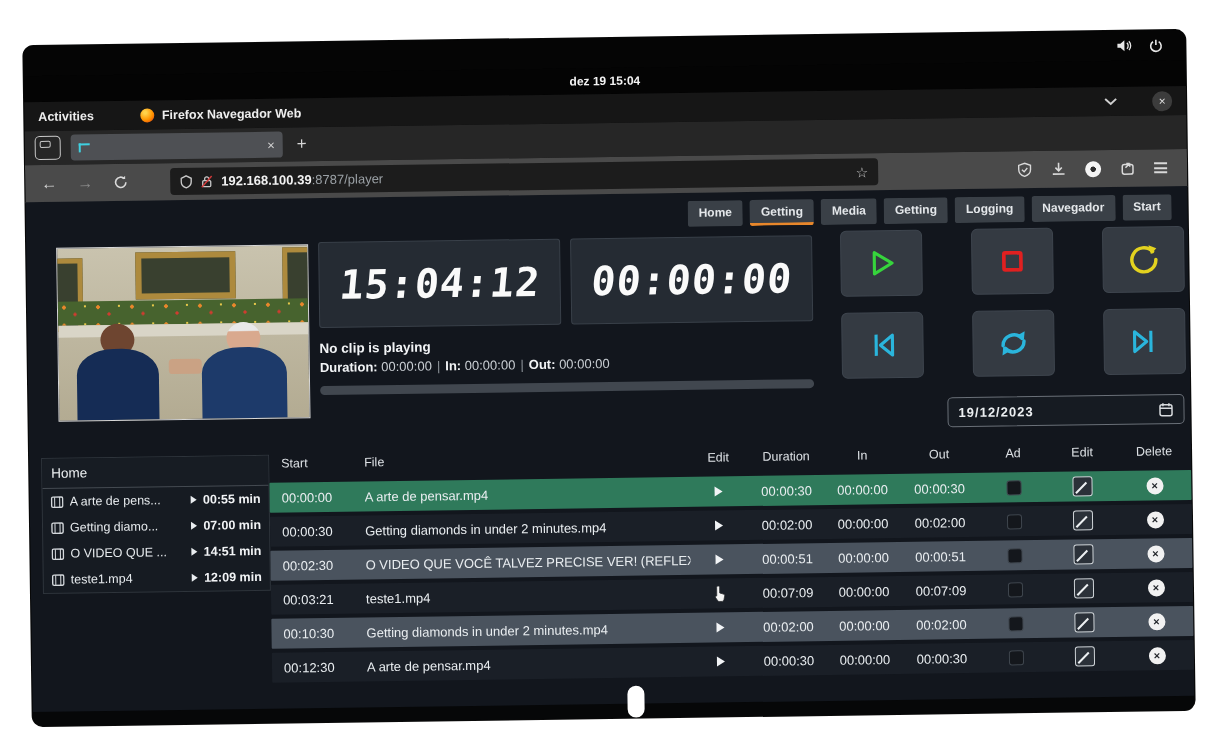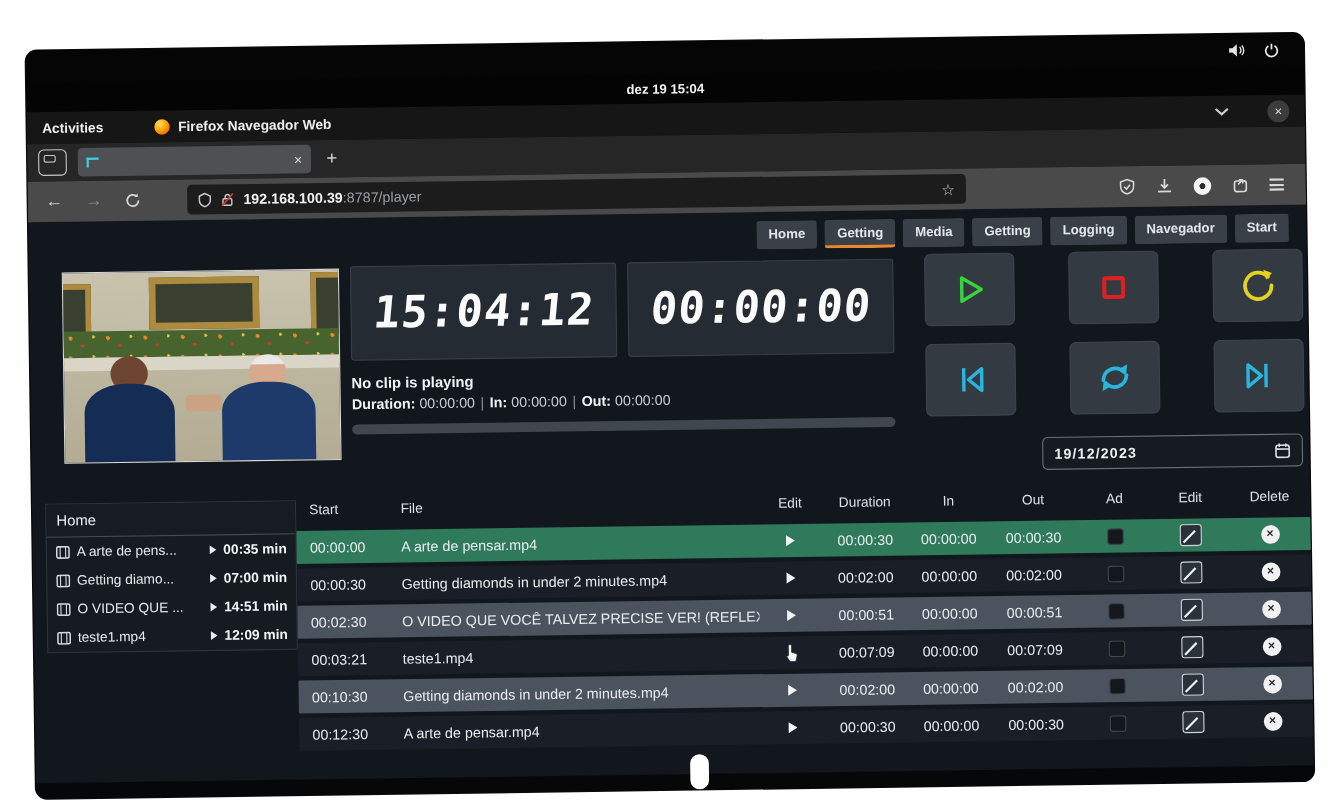--- a/index.html
+++ b/index.html
@@ -356,21 +356,21 @@
 
           <div class="sbitem">
             <span>
               <svg width="13" height="13" viewBox="0 0 14 14">
                   <rect x="1" y="1.5" width="12" height="11" rx="1.5" fill="none" stroke="#d5d9dd" stroke-width="1.5"></rect>
                   <path d="M4.3 1.5v11M9.7 1.5v11" stroke="#d5d9dd" stroke-width="1.1"></path>
                 </svg>
             </span>
             <span class="sbname">A arte de pens...</span>
             <span class="sbtri"></span>
-            <span class="sbdur">00:35 min</span>
+            <span class="sbdur">00:55 min</span>
           </div>
 
           <div class="sbitem">
             <span>
               <svg width="13" height="13" viewBox="0 0 14 14">
                   <rect x="1" y="1.5" width="12" height="11" rx="1.5" fill="none" stroke="#d5d9dd" stroke-width="1.5"></rect>
                   <path d="M4.3 1.5v11M9.7 1.5v11" stroke="#d5d9dd" stroke-width="1.1"></path>
                 </svg>
             </span>
             <span class="sbname">Getting diamo...</span>

